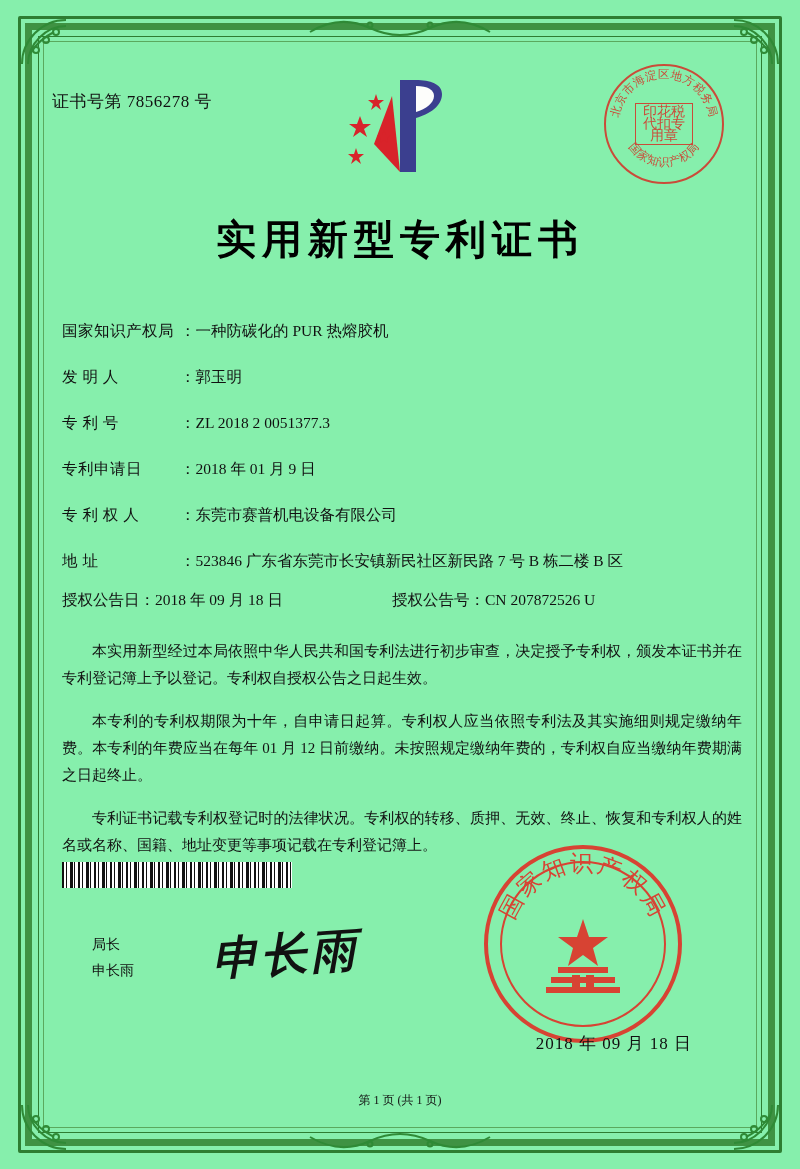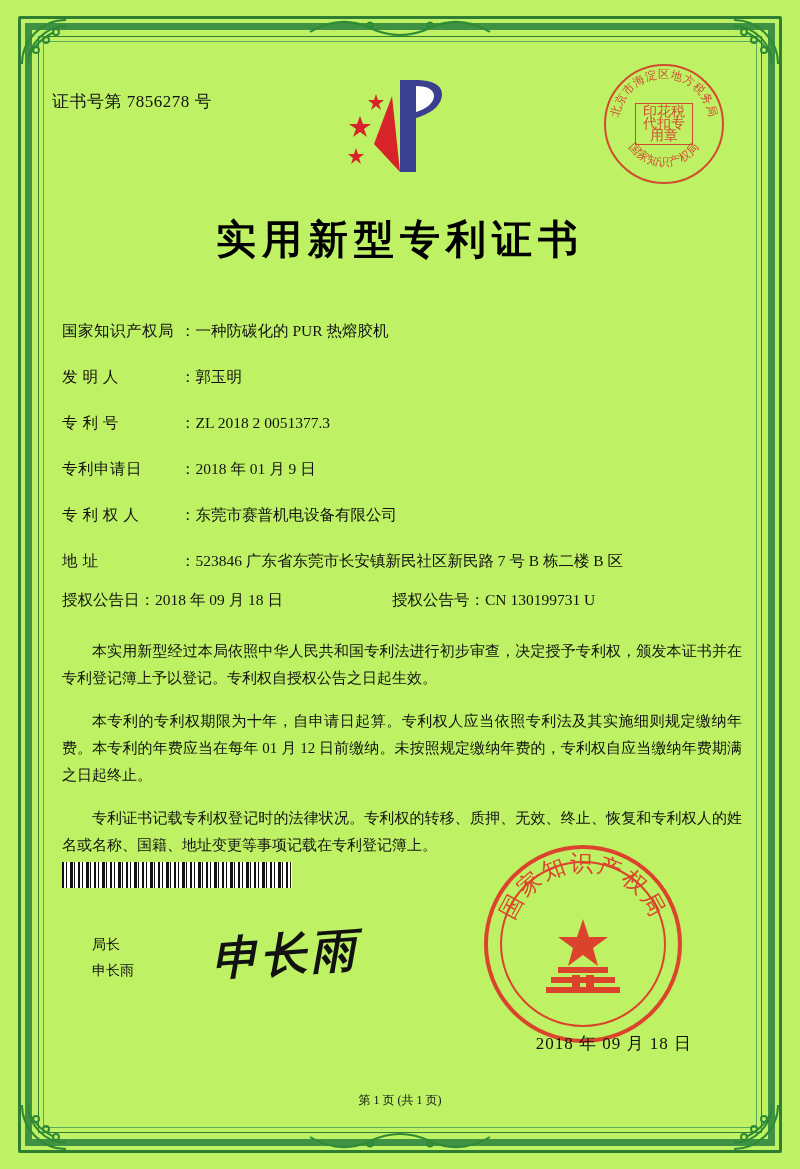--- a/index.html
+++ b/index.html
@@ -12,21 +12,21 @@
     height: 1169px;
     font-family: "Liberation Serif", "DejaVu Serif", serif;
     color: #111;
     position: relative;
     overflow: hidden;
   }
 
   .page {
     position: absolute;
     inset: 0;
-    background: #bef264;
+    background: #86efac;
   }
 
   
   .border-outer {
     position: absolute;
     left: 18px; top: 16px; right: 18px; bottom: 16px;
     border: 3px solid #2e7d32;
     border-radius: 2px;
   }
   .border-mid {
@@ -365,21 +365,21 @@
 
       <div class="field">
         <span class="label">专 利 权 人</span><span class="value">：东莞市赛普机电设备有限公司</span>
       </div>
 
       <div class="field addr">
         <span class="label">地      址</span><span class="addr-wrap">：523846 广东省东莞市长安镇新民社区新民路 7 号 B 栋二楼 B 区</span>
       </div>
 
       <div class="row-two">
-        <span class="left"><span>授权公告日</span><span>：2018 年 09 月 18 日</span></span><span class="right"><span>授权公告号</span><span>：CN 130199731 U</span></span>
+        <span class="left"><span>授权公告日</span><span>：2018 年 09 月 18 日</span></span><span class="right"><span>授权公告号</span><span>：CN 207872526 U</span></span>
       </div>
     </div>
 
     <div class="paras">
       <p>本实用新型经过本局依照中华人民共和国专利法进行初步审查，决定授予专利权，颁发本证书并在专利登记簿上予以登记。专利权自授权公告之日起生效。</p>
       <p>本专利的专利权期限为十年，自申请日起算。专利权人应当依照专利法及其实施细则规定缴纳年费。本专利的年费应当在每年 01 月 12 日前缴纳。未按照规定缴纳年费的，专利权自应当缴纳年费期满之日起终止。</p>
       <p>专利证书记载专利权登记时的法律状况。专利权的转移、质押、无效、终止、恢复和专利权人的姓名或名称、国籍、地址变更等事项记载在专利登记簿上。</p>
     </div>
 
     <div class="barcode"></div>

